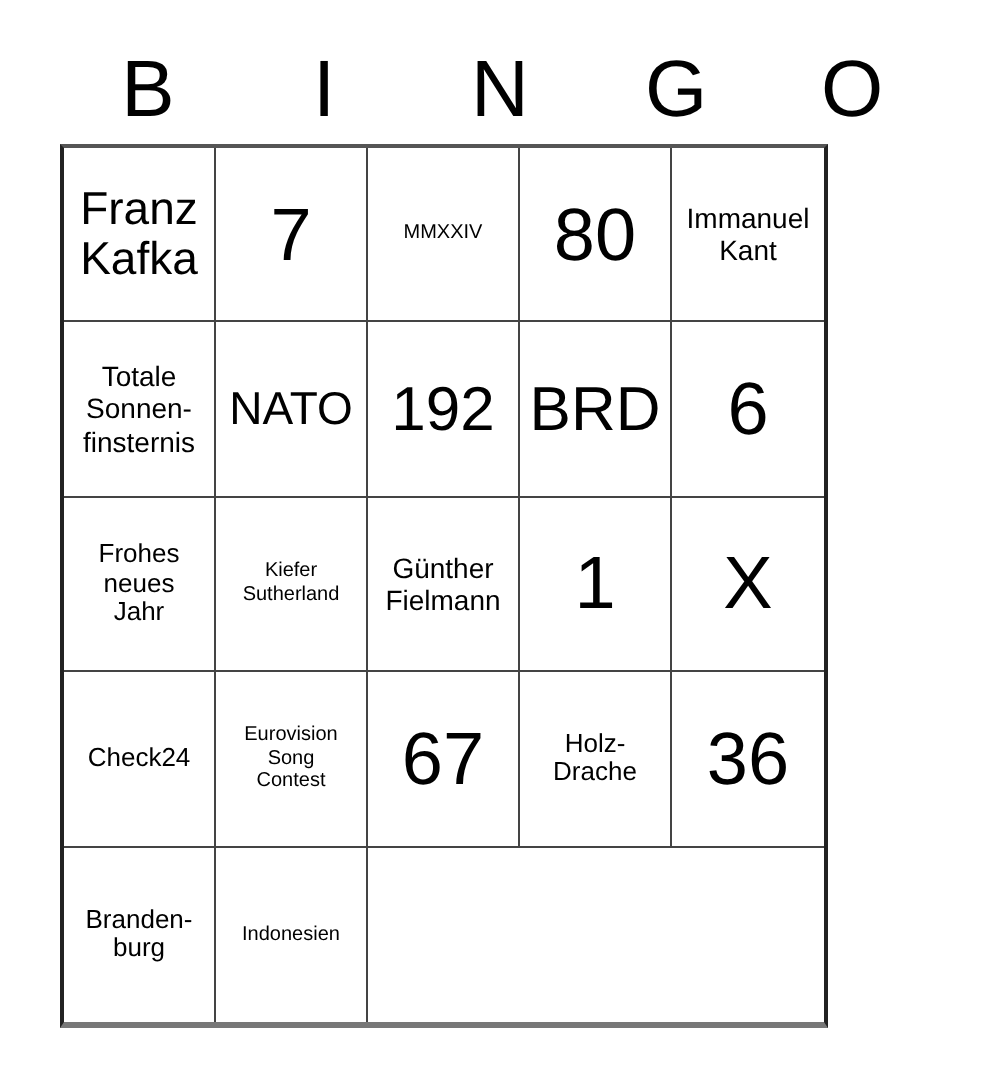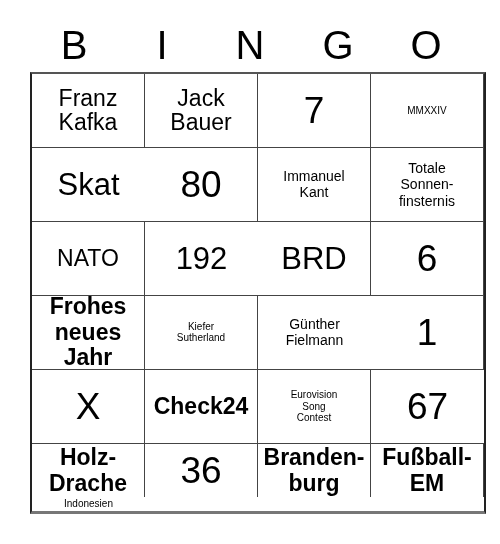--- a/index.html
+++ b/index.html
@@ -41,30 +41,30 @@
     letter-spacing: 0px;
     color: #000000;
     user-select: none;
   }
 
   
   #grid {
     position: absolute;
     left: 30px;
     top: 72px;
-    width: 456px;
+    width: 384px;
     height: 442px;
     box-sizing: border-box;
     border-top: 2px solid #555555;
     border-left: 2px solid #222222;
     border-right: 2px solid #222222;
     border-bottom: 3px solid #777777;
     background: #ffffff;
     display: grid;
-    grid-template-columns: repeat(4, 1fr);
+    grid-template-columns: repeat(5, 1fr);
     grid-template-rows: repeat(5, 1fr);
   }
 
   .cell {
     box-sizing: border-box;
     border-right: 1px solid #444444;
     border-bottom: 1px solid #444444;
     display: flex;
     align-items: center;
     justify-content: center;
@@ -81,21 +81,21 @@
     width: 100%;
     line-height: 1.06;
     white-space: pre-line;
     word-break: normal;
   }
 
   
   .sz-xl   { font-size: 37px; line-height: 1.0; }
   .sz-lg   { font-size: 31px; line-height: 1.0; }
   .sz-md   { font-size: 23px; line-height: 1.08; }
-  .sz-sm   { font-size: 23px; line-height: 1.12; font-weight: bold; }
+  .sz-sm   { font-size: 13px; line-height: 1.12; }
   .sz-xs   { font-size: 14px; line-height: 1.16; }
   .sz-xxs  { font-size: 10px; line-height: 1.16; }
 </style>
 </head>
 <body>
 
 <div id="bingo-card">
 
   <div id="header-row">
     <div class="header-letter">B</div>
@@ -105,31 +105,24 @@
     <div class="header-letter">O</div>
   </div>
 
   <div id="grid">
 
     <div class="cell">
         <span class="cell-text sz-md">Franz
 Kafka</span>
       </div>
     <div class="cell">
-        <span class="cell-text sz-md">Jack
-Bauer</span>
-      </div>
-    <div class="cell">
         <span class="cell-text sz-xl">7</span>
       </div>
     <div class="cell">
         <span class="cell-text sz-xxs">MMXXIV</span>
-      </div>
-    <div class="cell">
-        <span class="cell-text sz-lg">Skat</span>
       </div>
 
     <div class="cell">
         <span class="cell-text sz-xl">80</span>
       </div>
     <div class="cell">
         <span class="cell-text sz-xs">Immanuel
 Kant</span>
       </div>
     <div class="cell">
@@ -187,21 +180,17 @@
 Drache</span>
       </div>
     <div class="cell">
         <span class="cell-text sz-xl">36</span>
       </div>
     <div class="cell">
         <span class="cell-text sz-sm">Branden-
 burg</span>
       </div>
     <div class="cell">
-        <span class="cell-text sz-sm">Fußball-
-EM</span>
-      </div>
-    <div class="cell">
         <span class="cell-text sz-xxs">Indonesien</span>
       </div>
   </div>
 
 </div>
 
 </body></html>

